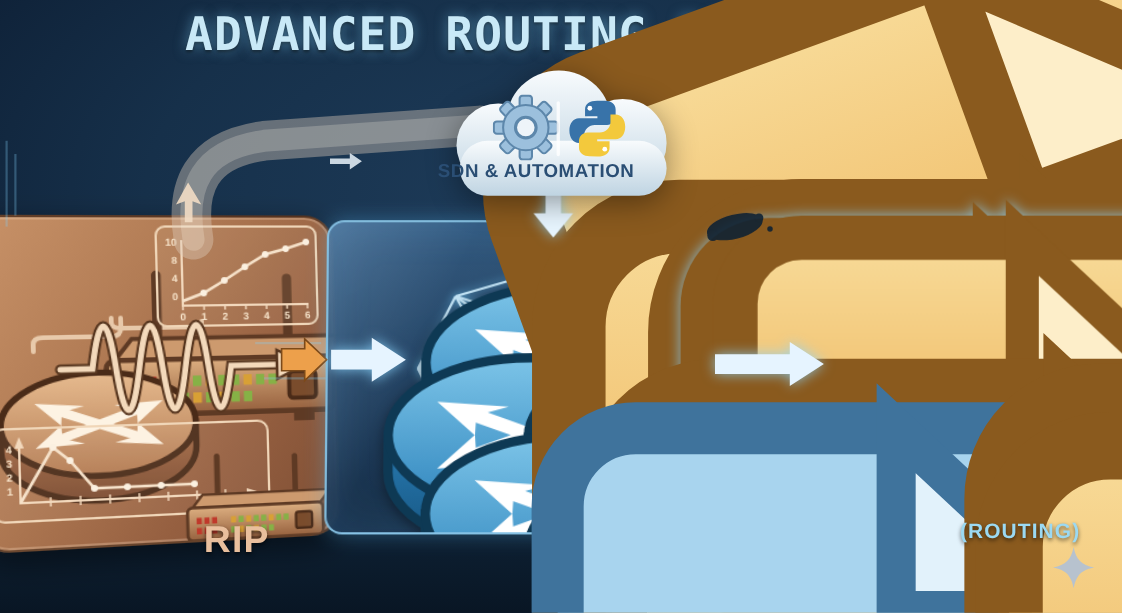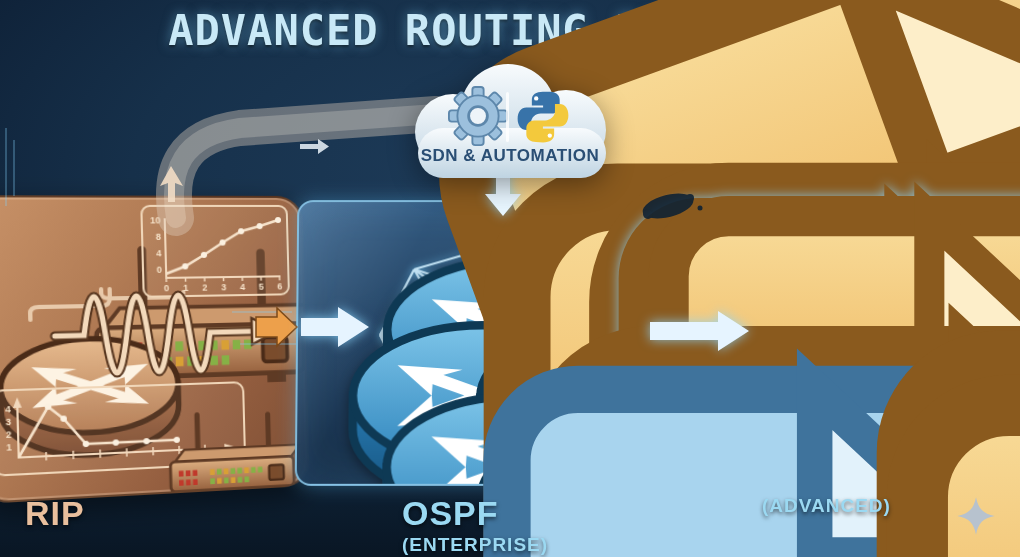--- a/index.html
+++ b/index.html
@@ -27,21 +27,21 @@
     background:linear-gradient(115deg, rgba(255,255,255,.10) 0%, transparent 28%, rgba(120,200,255,.08) 58%, transparent 80%);}
   .panel-bgp{left:660px;top:128px;width:354px;height:352px;border-radius:16px;overflow:hidden;
     border:2.5px solid rgba(165,218,246,.8);
     box-shadow:0 0 16px rgba(90,180,235,.3), 0 10px 26px rgba(0,0,0,.45);
     transform:perspective(900px) rotateY(-6deg) rotateZ(.6deg);transform-origin:right center;}
   .panel svg.fill{position:absolute;inset:0;width:100%;height:100%;}
   
   .cloud{position:absolute;left:398px;top:60px;width:224px;height:134px;z-index:30;}
   .cloud svg.shape{position:absolute;inset:0;width:100%;height:100%;filter:drop-shadow(0 6px 14px rgba(0,0,0,.4));}
   .cloud .content{position:absolute;inset:0;z-index:1;}
-  .cloud-label{position:absolute;left:0;top:86px;width:100%;text-align:center;
+  .cloud-label{position:absolute;left:0;top:86px;width:100%;
     font-weight:bold;font-size:17px;letter-spacing:.5px;color:#2a4e74;}
   .cloud-divider{position:absolute;left:108px;top:32px;width:3px;height:50px;border-radius:2px;background:rgba(255,255,255,.8);}
   .gear-wrap{position:absolute;left:50px;top:26px;width:60px;height:60px;}
   .py-wrap{position:absolute;left:116px;top:28px;width:58px;height:58px;}
   
   .connectors{position:absolute;inset:0;width:1020px;height:557px;z-index:20;pointer-events:none;}
   .glowarrow{filter:drop-shadow(0 0 6px rgba(140,215,255,.8));}
   
   .tick{font:700 9px "Liberation Sans",sans-serif;fill:#f6e2c8;}
   
@@ -50,21 +50,21 @@
   
   .cloudtag{position:absolute;transform:translate(-50%,-50%);background:#fbfdff;border-radius:16px;
     padding:5px 13px;box-shadow:0 3px 6px rgba(8,28,48,.5);z-index:5;}
   .cloudtag::before{content:"";position:absolute;width:22px;height:22px;background:#fbfdff;border-radius:50%;top:-8px;left:8px;}
   .cloudtag::after{content:"";position:absolute;width:15px;height:15px;background:#fbfdff;border-radius:50%;top:-6px;right:10px;}
   .tagtext{position:relative;z-index:2;font-weight:bold;font-size:15px;color:#173250;}
   .ring{position:absolute;inset:-3px 1px;border:2.5px solid #e0872c;border-radius:50%;transform:rotate(-6deg);z-index:3;}
   .swirlmark{position:absolute;right:-5px;top:3px;width:28px;height:17px;border:3px solid;
     border-color:#e0872c transparent #e98f31 #f5b25e;border-radius:50%;transform:rotate(-18deg);z-index:1;}
   
-  .caption{position:absolute;top:494px;width:220px;text-align:left;z-index:30;}
+  .caption{position:absolute;top:472px;width:220px;text-align:right;z-index:30;}
   .caption .pname{font-weight:bold;font-size:34px;letter-spacing:1px;text-shadow:0 2px 4px rgba(0,0,0,.6);}
   .caption .psub{font-weight:bold;font-size:19px;letter-spacing:1px;margin-top:1px;text-shadow:0 2px 4px rgba(0,0,0,.6);}
   .cap-rip{left:25px;color:#e9bf9d;}
   .cap-ospf{left:402px;color:#9bd9f2;}
   .cap-bgp{left:762px;color:#9bd9f2;}
   .sparkle{position:absolute;left:955px;top:495px;width:42px;height:42px;z-index:30;}
 </style>
 </head>
 <body>
 
@@ -509,25 +509,21 @@
           <circle cx="39.5" cy="52.5" r="2.4" fill="#ffffff"></circle>
         </svg>
       </div>
       <div class="cloud-label">SDN &amp; AUTOMATION</div>
     </div>
   </div>
 
   <div class="caption cap-rip">
     <div class="pname">RIP</div>
   </div>
-  <div class="caption cap-ospf">
-    <div class="pname">OSPF</div>
-    <div class="psub">(ENTERPRISE)</div>
-  </div>
   <div class="caption cap-bgp">
-    <div class="psub">(ADVANCED)</div>
+    <div class="psub">(ROUTING)</div>
   </div>
 
   <svg class="sparkle" viewBox="0 0 36 36">
     <path d="M18 2 C20 12 24 16 34 18 C24 20 20 24 18 34 C16 24 12 20 2 18 C12 16 16 12 18 2 Z" fill="#b7c2ce"></path>
   </svg>
 
 </div>
 
 </body></html>

